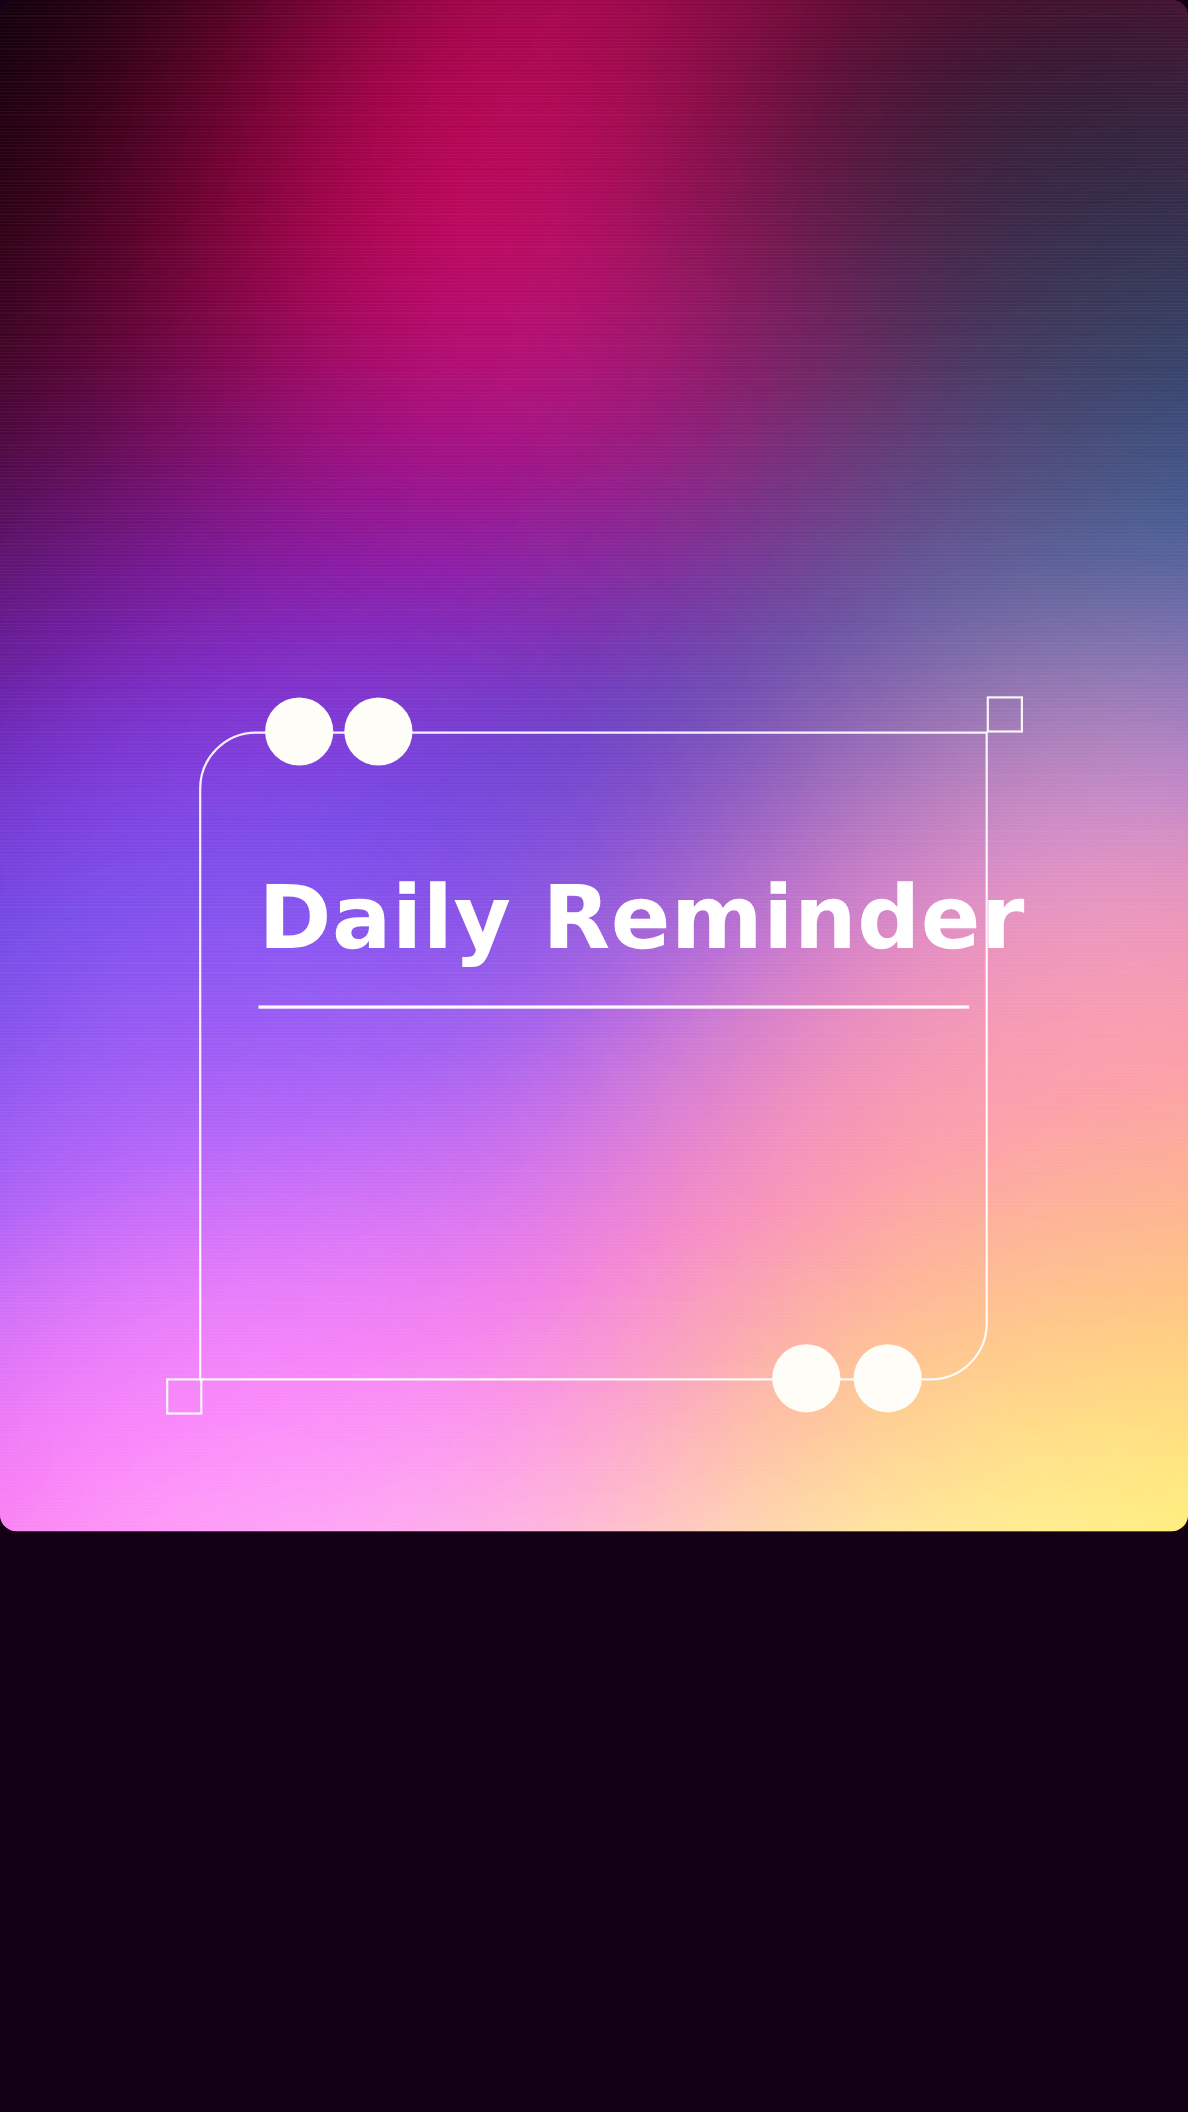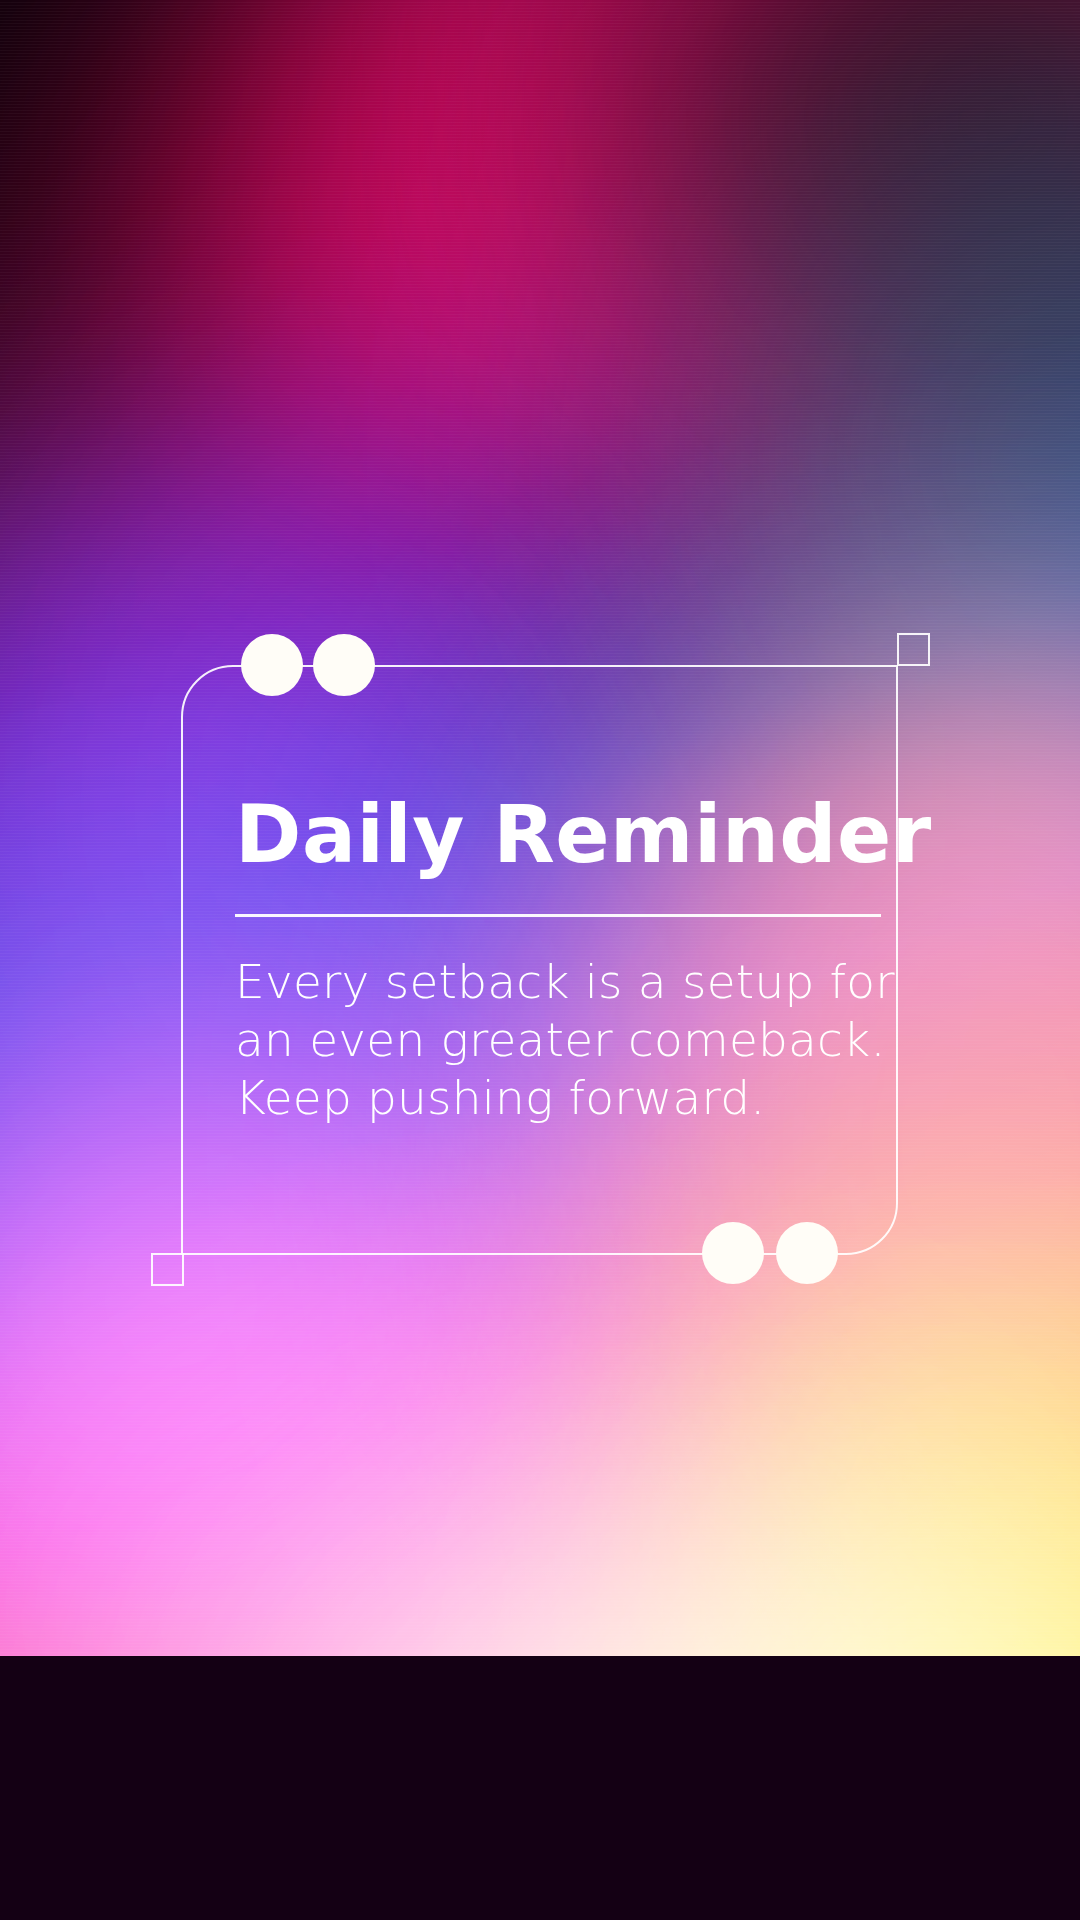--- a/index.html
+++ b/index.html
@@ -6,23 +6,24 @@
   * { margin:0; padding:0; box-sizing:border-box; }
   html, body {
     width:1080px; height:1920px;
     overflow:hidden;
     background:#140014;
     font-family:"DejaVu Sans", sans-serif;
   }
 
   #stage {
     position:relative;
-    width:1080px; height:1656px;
+    width:1080px; height:1392px;
     overflow:hidden;
     isolation:isolate;
+    border-radius:15px;
   }
 
   
   .bg-base {
     position:absolute; inset:0;
     background:
       linear-gradient(160deg,
         #1a0620 0%,
         #3d0a2a 18%,
         #2b0c4a 34%,
@@ -245,20 +246,15 @@
     <div class="corner-square bl"></div>
     <div class="dot t1"></div>
     <div class="dot t2"></div>
     <div class="dot b1"></div>
     <div class="dot b2"></div>
   </div>
 
   <div class="content">
     <div class="card-title">Daily Reminder</div>
     <div class="title-rule"></div>
-    <div class="card-body">
-      <span class="ln">Every setback is a setup for</span>
-      <span class="ln">an even greater comeback.</span>
-      <span class="ln">Keep pushing forward.</span>
-    </div>
   </div>
 
 </div>
 
 </body></html>

